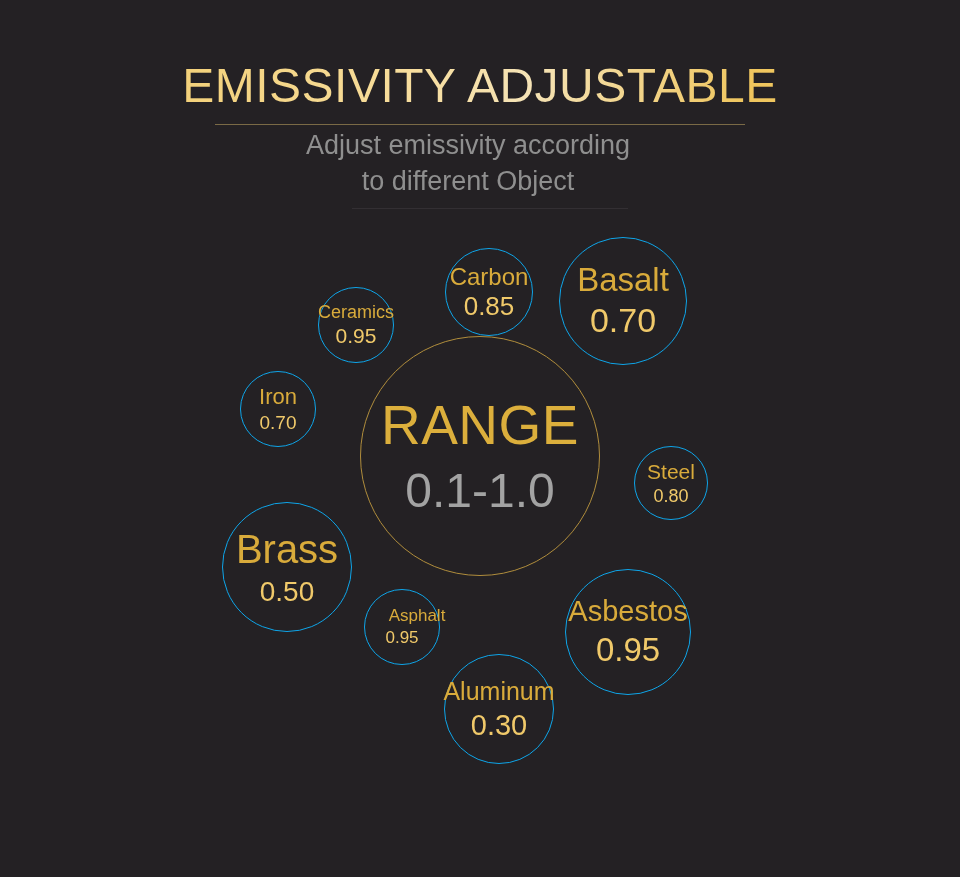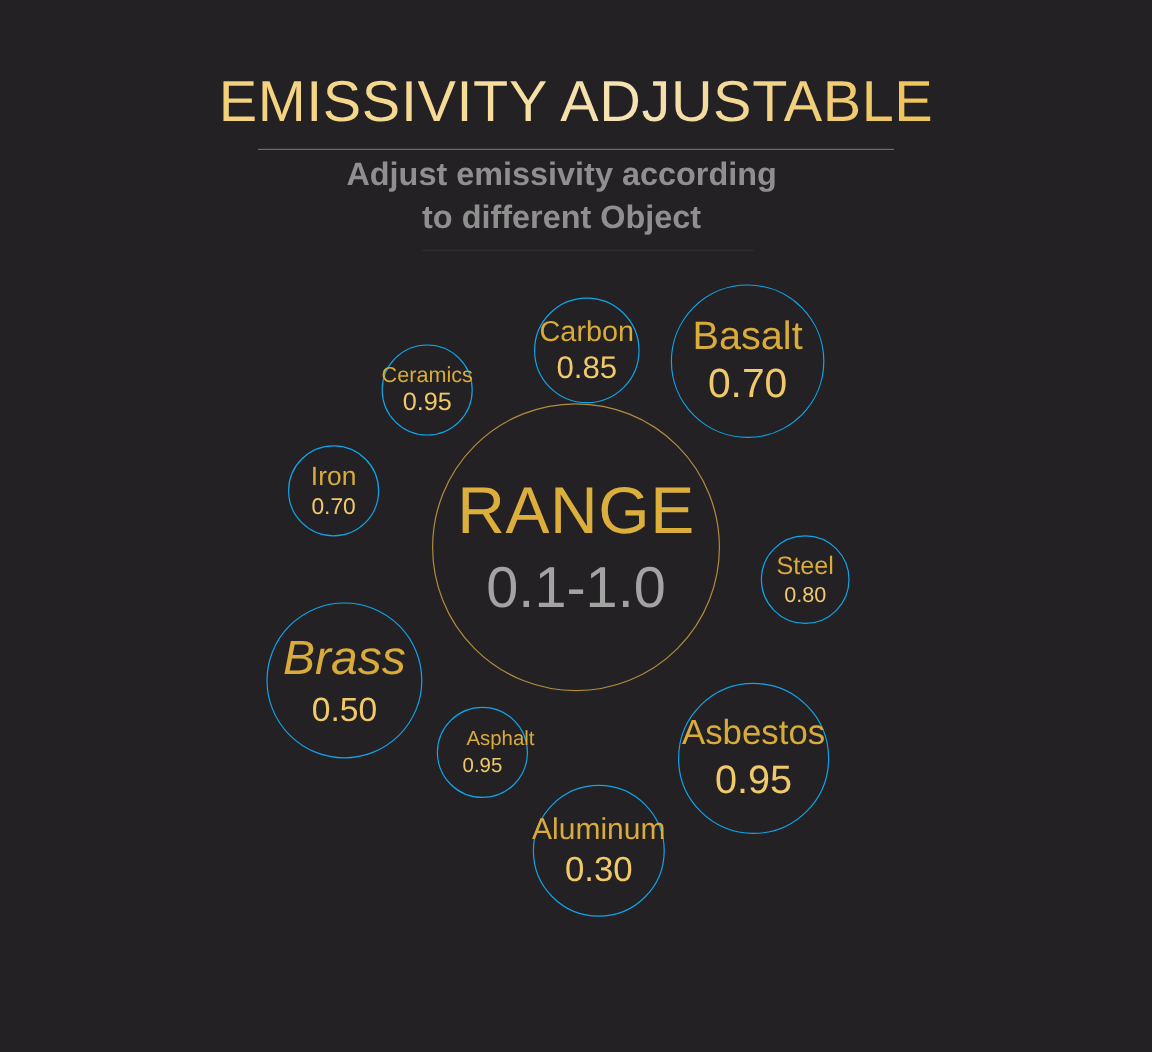--- a/index.html
+++ b/index.html
@@ -49,21 +49,21 @@
     width: 530px;
     height: 1px;
     background: #7a6a46;
   }
   #subtitle {
     position: absolute;
     left: 0;
     top: 128px;
     width: 936px;
     font-size: 27px;
-    font-weight: 700;
+    font-weight: 400;
     color: #8f8f8f;
     line-height: 1.32;
   }
   #subtitle-rule {
     position: absolute;
     left: 352px;
     top: 208px;
     width: 276px;
     height: 1px;
     background: #332f33;
@@ -148,21 +148,21 @@
       </div>
       <div class="bubble" style="left: 240px; top: 371px; width: 76px; height: 76px;">
         <div class="b-name" style="font-size: 22px;">Iron</div>
         <div class="b-value" style="font-size: 19px; margin-top: 4px;">0.70</div>
       </div>
       <div class="bubble" style="left: 634px; top: 446px; width: 74px; height: 74px;">
         <div class="b-name" style="font-size: 21px;">Steel</div>
         <div class="b-value" style="font-size: 18px; margin-top: 4px;">0.80</div>
       </div>
       <div class="bubble" style="left: 222px; top: 502px; width: 130px; height: 130px;">
-        <div class="b-name" style="font-size: 40px; font-style: italic;">Brass</div>
+        <div class="b-name" style="font-size: 40px;">Brass</div>
         <div class="b-value" style="font-size: 28px; margin-top: 7px;">0.50</div>
       </div>
       <div class="bubble" style="left: 364px; top: 589px; width: 76px; height: 76px;">
         <div class="b-name" style="font-size: 17px; margin-left: 30px;">Asphalt</div>
         <div class="b-value" style="font-size: 17px; margin-top: 4px;">0.95</div>
       </div>
       <div class="bubble" style="left: 565px; top: 569px; width: 126px; height: 126px;">
         <div class="b-name" style="font-size: 29px;">Asbestos</div>
         <div class="b-value" style="font-size: 33px; margin-top: 6px;">0.95</div>
       </div>

